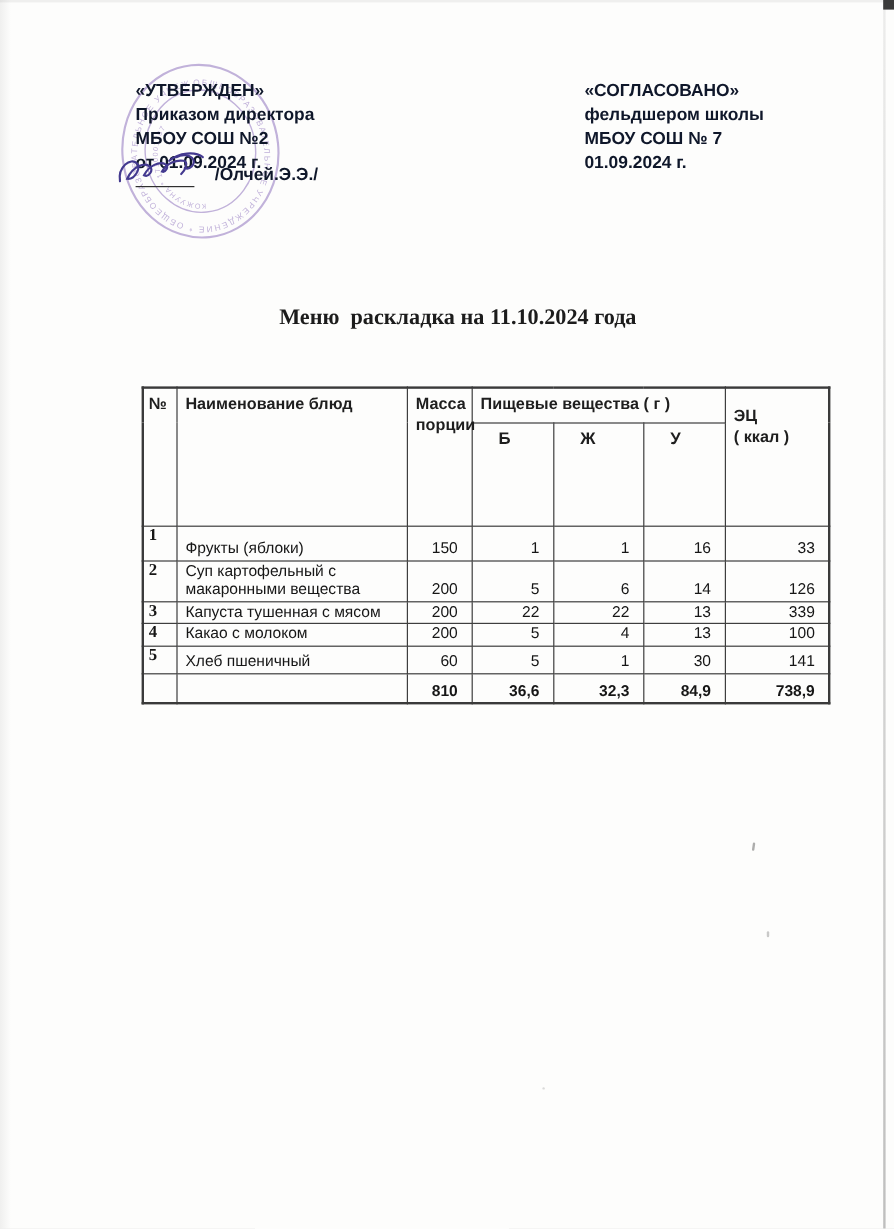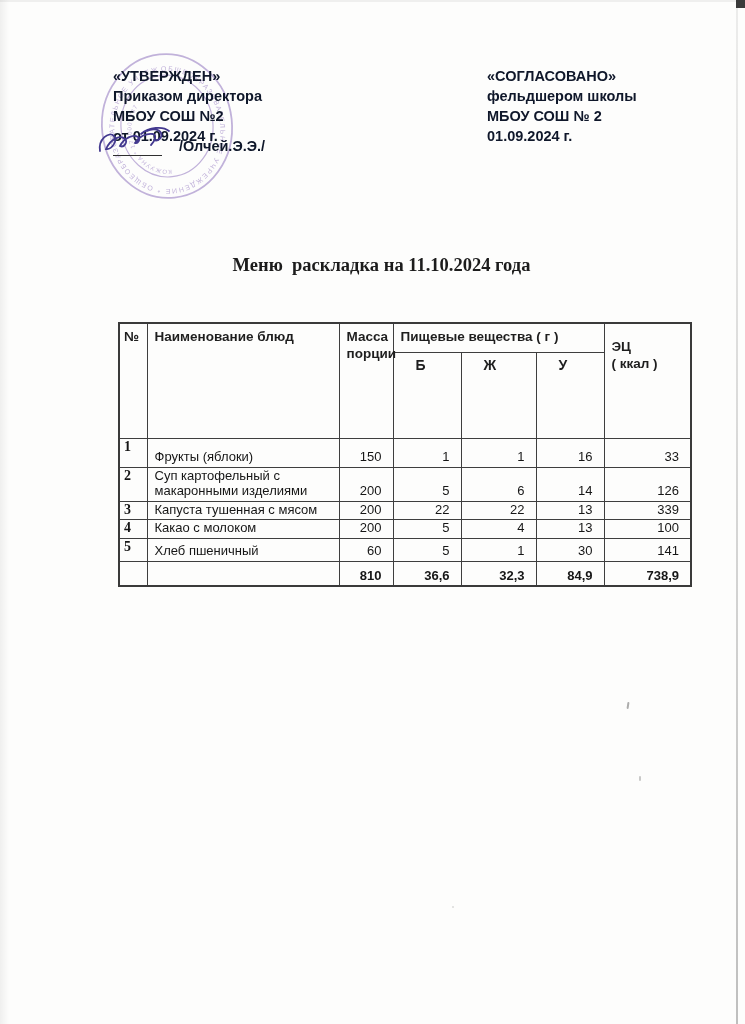--- a/index.html
+++ b/index.html
@@ -119,21 +119,21 @@
         </g>
       </svg>
       <span class="sigline"></span>
       <span class="signame">/Олчей.Э.Э./</span>
     </div>
   </div>
 
   <div class="approve right">
     <div>«СОГЛАСОВАНО»</div>
     <div>фельдшером школы</div>
-    <div>МБОУ СОШ № 2</div>
+    <div>МБОУ СОШ № 7</div>
     <div>01.09.2024 г.</div>
   </div>
 
   <div class="title">Меню  раскладка на 11.10.2024 года</div>
 
   <table class="menu">
     <colgroup>
       <col style="width:28px">
         <col style="width:192px">
         <col style="width:54px">
@@ -167,21 +167,21 @@
     <td class="num-col">1</td>
     <td class="dish">Фрукты (яблоки)</td>
     <td class="val">150</td>
     <td class="val">1</td>
     <td class="val">1</td>
     <td class="val">16</td>
     <td class="val">33</td>
   </tr>
         <tr class="menurow r1">
     <td class="num-col">2</td>
-    <td class="dish">Суп картофельный с макаронными изделиями</td>
+    <td class="dish">Суп картофельный с макаронными вещества</td>
     <td class="val">200</td>
     <td class="val">5</td>
     <td class="val">6</td>
     <td class="val">14</td>
     <td class="val">126</td>
   </tr>
         <tr class="menurow r2">
     <td class="num-col">3</td>
     <td class="dish">Капуста тушенная с мясом</td>
     <td class="val">200</td>

